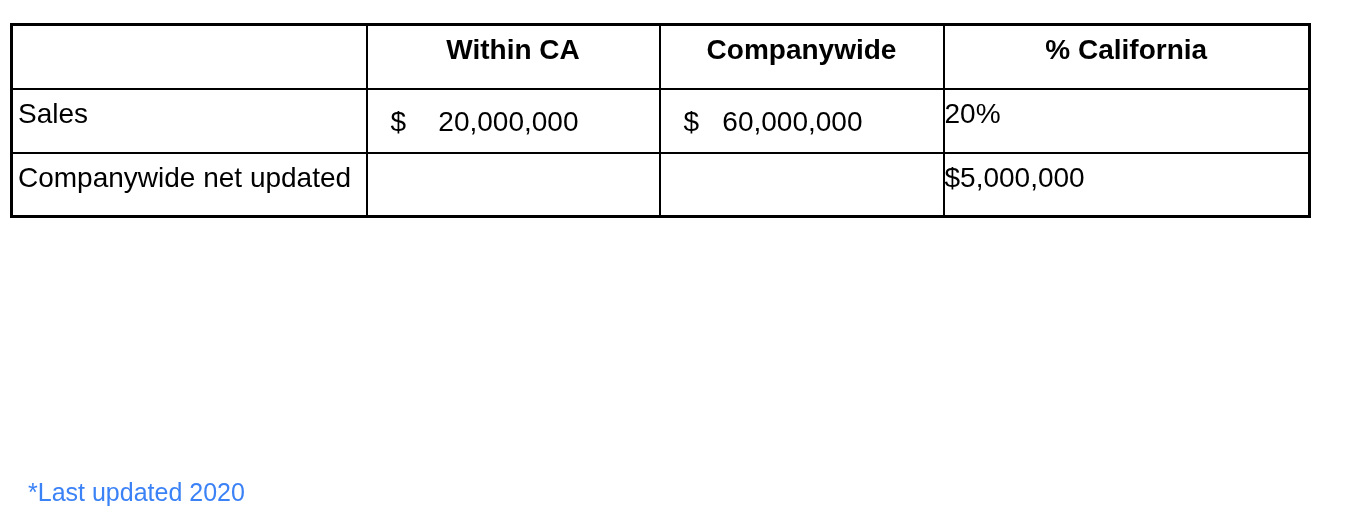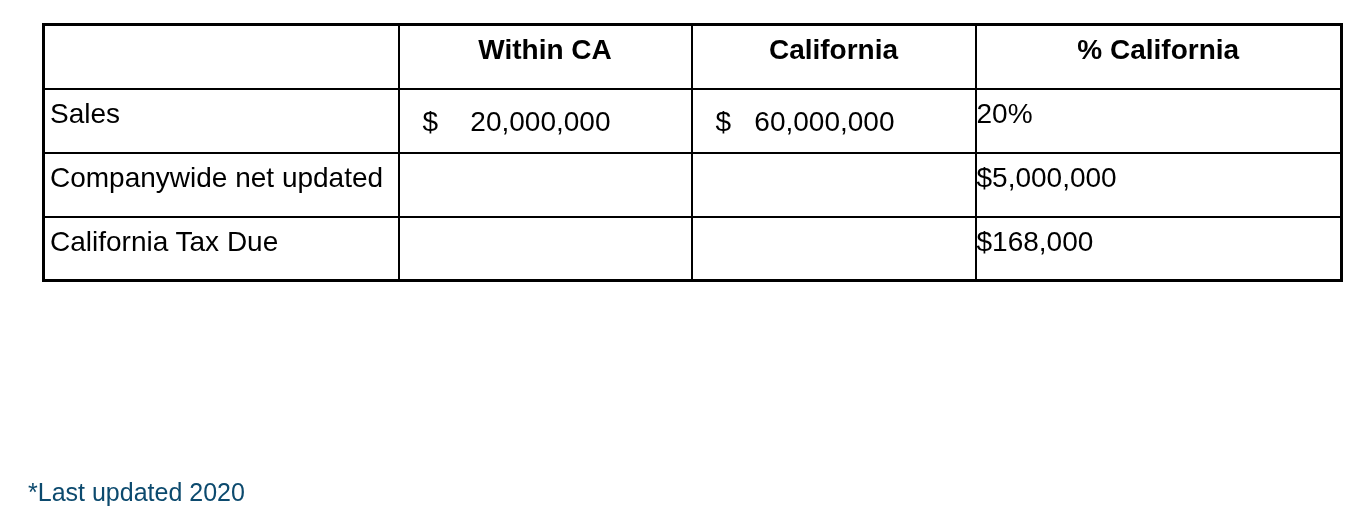--- a/index.html
+++ b/index.html
@@ -5,21 +5,21 @@
   * { box-sizing: border-box; margin: 0; padding: 0; }
   html, body {
     width: 1350px; height: 522px;
     background: #ffffff;
     font-family: "Liberation Sans", sans-serif;
     color: #000000;
     overflow: hidden;
   }
   .doc {
     position: absolute;
-    left: 42px; top: 23px;
+    left: 10px; top: 23px;
   }
   table.apportionment {
     border-collapse: collapse;
     table-layout: fixed;
     width: 1298px;
     border: 3px solid #000000;
   }
   table.apportionment th,
   table.apportionment td {
     border: 2px solid #000000;
@@ -44,40 +44,40 @@
   td.c-acct { padding-top: 0; }
   .acct {
     display: flex;
     justify-content: space-between;
     padding: 8px 80px 0 23px;
   }
   .footnote {
     position: absolute;
     left: 28px; top: 478px;
     font-size: 25px;
-    color: #0c4a6e;
+    color: #3b82f6;
     white-space: nowrap;
   }
 </style>
 </head>
 <body>
 
 <div class="doc">
   <table class="apportionment">
     <colgroup>
       <col style="width:355px">
       <col style="width:293px">
       <col style="width:284px">
       <col style="width:366px">
     </colgroup>
     <thead>
       <tr>
         <th></th>
         <th>Within CA</th>
-        <th>California</th>
+        <th>Companywide</th>
         <th>% California</th>
       </tr>
     </thead>
     <tbody>
       <tr>
         <td class="c-label">Sales</td>
         <td class="c-acct">
           <div class="acct">
             <span>$</span>
             <span>20,000,000</span>
@@ -90,23 +90,17 @@
           </div>
         </td>
         <td class="c-center">20%</td>
       </tr>
       <tr>
         <td class="c-label">Companywide net updated</td>
         <td></td>
         <td></td>
         <td class="c-center">$5,000,000</td>
       </tr>
-      <tr>
-        <td class="c-label">California Tax Due</td>
-        <td></td>
-        <td></td>
-        <td class="c-center">$168,000</td>
-      </tr>
     </tbody>
   </table>
 </div>
 
 <div class="footnote">*Last updated 2020</div>
 
 </body></html>

